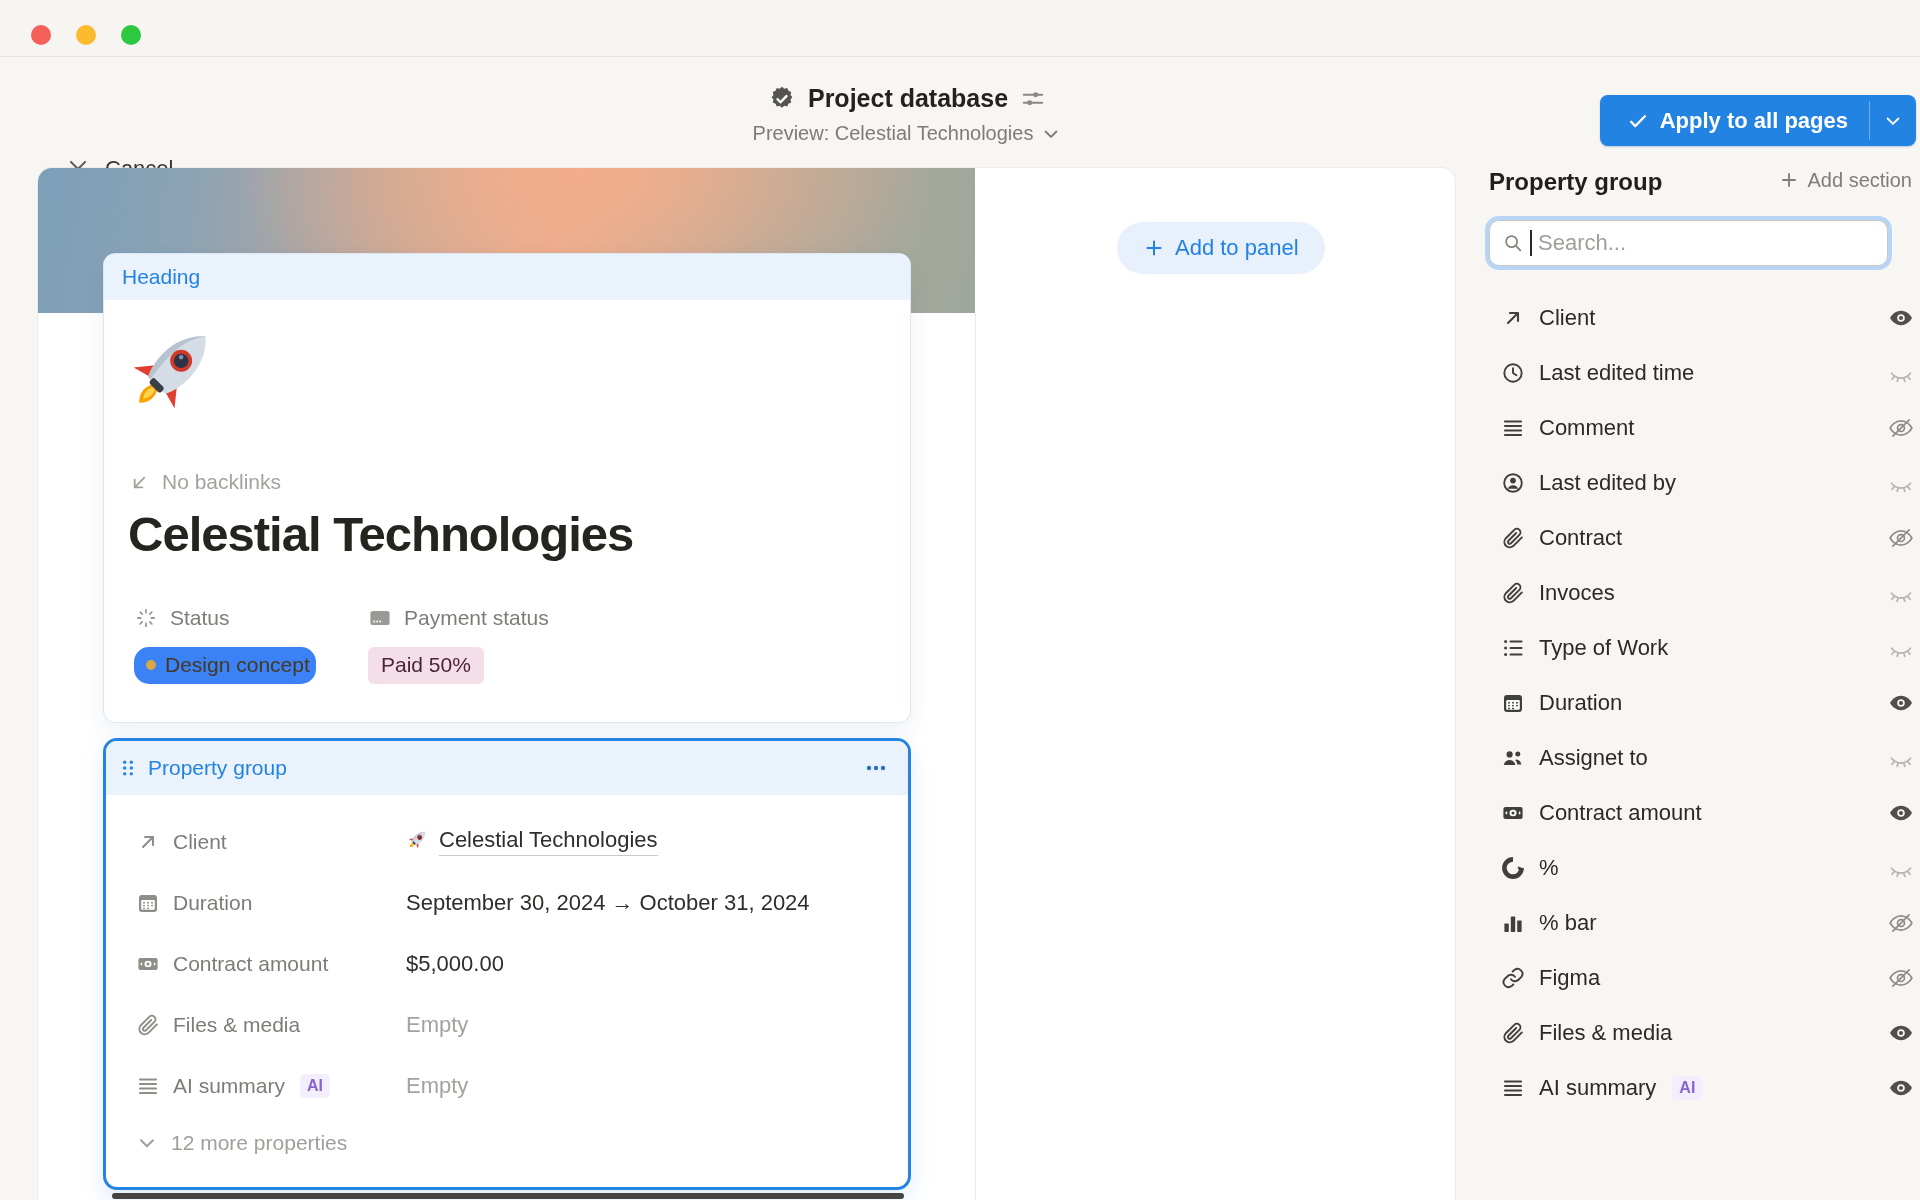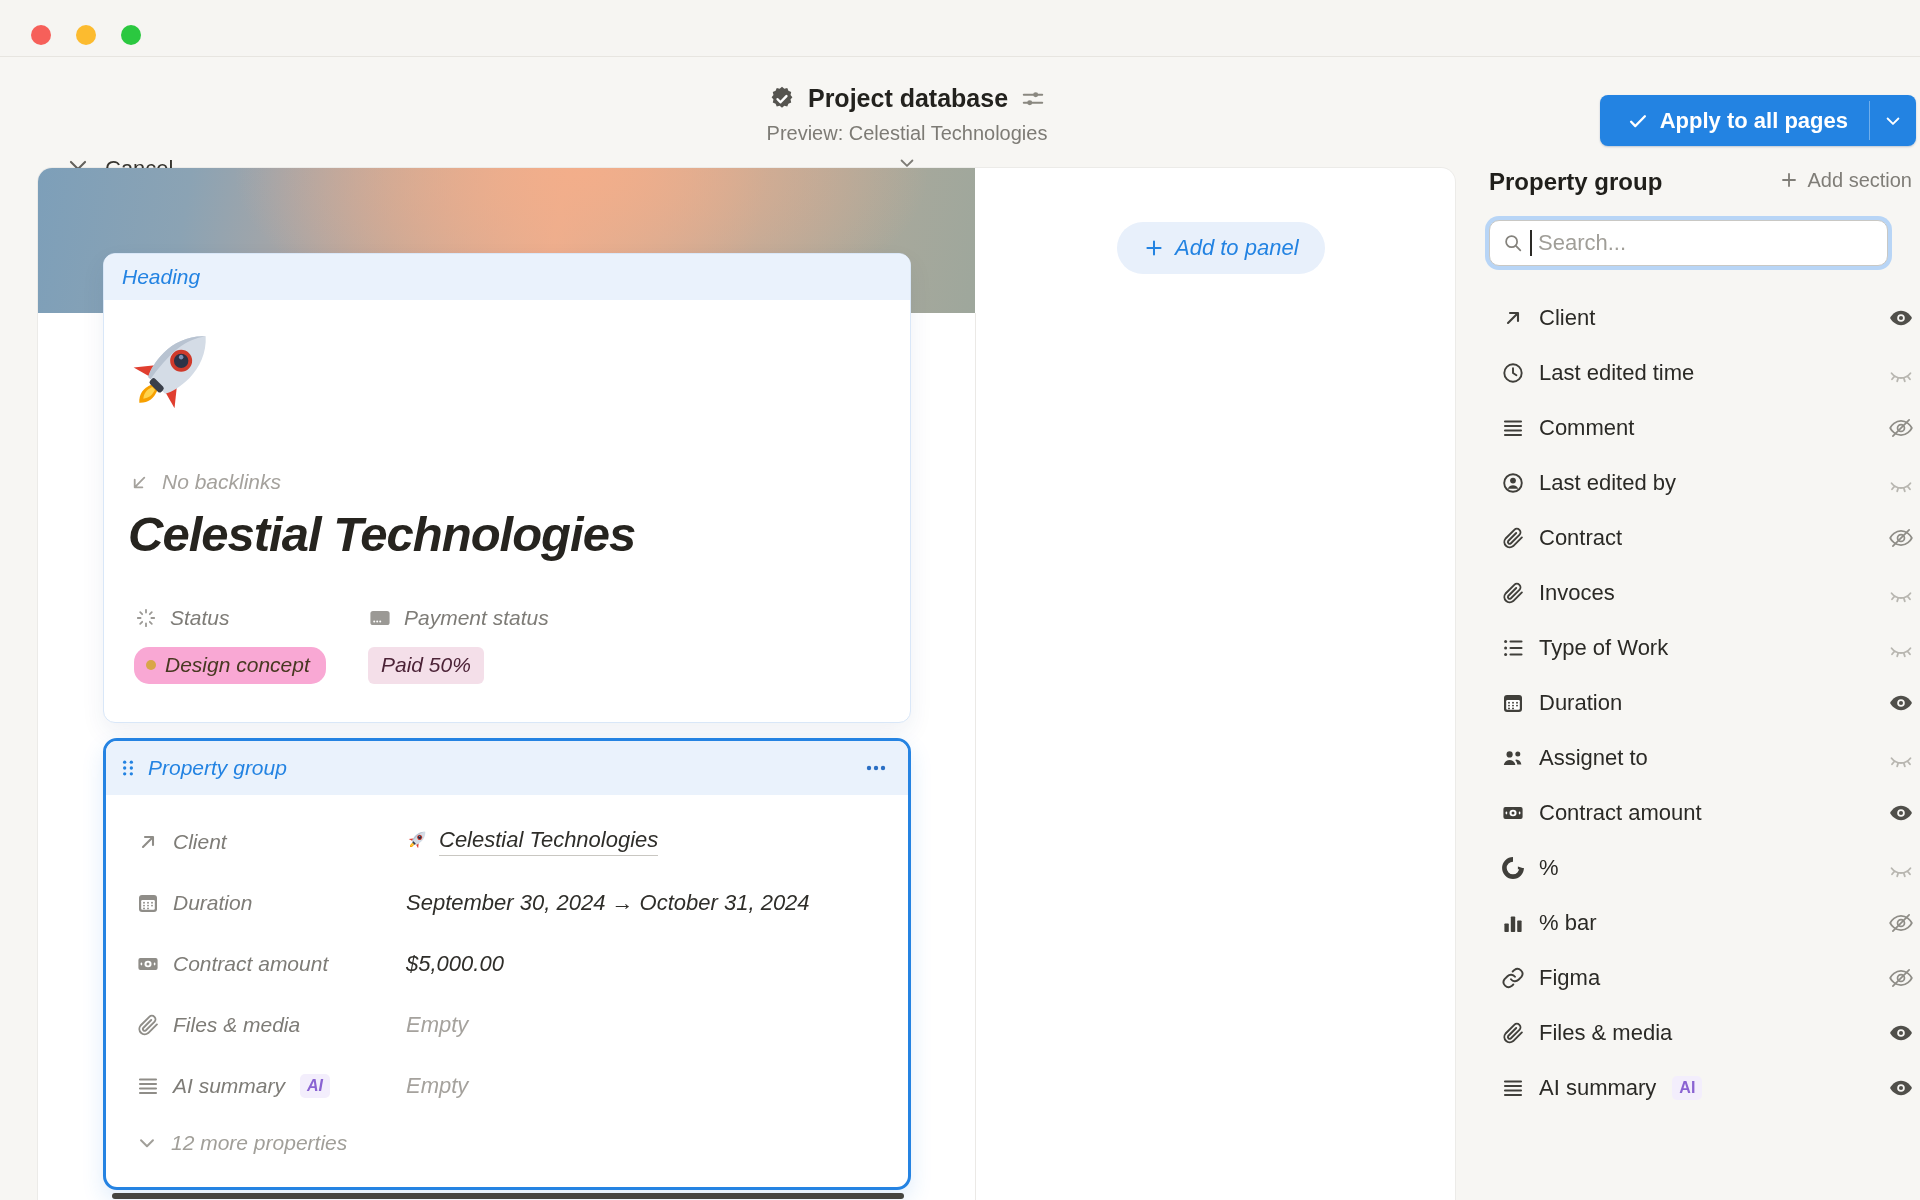--- a/index.html
+++ b/index.html
@@ -14,28 +14,28 @@
   .tl { width:20px; height:20px; border-radius:50%; }
   .tl.red{ background:#f6605a; } .tl.yellow{ background:#fcbb2f; } .tl.green{ background:#2bc840; }
 
   
   .toolbar { position:absolute; left:0; top:58px; width:1920px; height:110px;margin-left:27px; }
   .cancel { position:absolute; left:38px; top:98px; display:flex; align-items:center; gap:14px; font-size:22px; color:#37352f; cursor:default; }
   .cancel .icon { color:#63615c; }
   .title-block { position:absolute; left:560px; top:26px; width:640px; text-align:center; }
   .tb-main { display:flex; align-items:center; justify-content:center; gap:12px; }
   .tb-title { font-size:25px; font-weight:700; color:#23221e; }
-  .tb-sub { margin-top:9px; display:flex; align-items:center; justify-content:center; gap:8px; font-size:20px; color:#7d7b75;flex-direction:column; }
+  .tb-sub { margin-top:9px; display:flex; align-items:center; justify-content:center; gap:8px; font-size:20px; color:#7d7b75; }
   .apply-btn { position:absolute; right:31px; top:37px; height:51px; display:flex; align-items:stretch; background:#2383e2; border-radius:8px; color:#fff; overflow:hidden; box-shadow:0 1px 2px rgba(15,60,120,.25); }
   .apply-main { display:flex; align-items:center; gap:11px; padding:0 21px 0 27px; font-size:22px; font-weight:700; }
   .apply-sep { width:1px; background:rgba(255,255,255,.35); margin:6px 0; }
   .apply-chevron { width:46px; display:flex; align-items:center; justify-content:center; }
 
   
-  .canvas { position:absolute; left:38px; top:168px; width:1417px; height:1032px; background:#ffffff; border-radius:14px 14px 0 0; box-shadow:0 0 0 1px rgba(0,0,0,.045);font-style:italic; }
+  .canvas { position:absolute; left:38px; top:168px; width:1417px; height:1032px; background:#ffffff; border-radius:14px 14px 0 0; box-shadow:0 0 0 1px rgba(0,0,0,.045); }
   .cover { position:absolute; left:0; top:0; width:937px; height:145px; border-radius:14px 0 0 0;
     background:
       radial-gradient(ellipse 560px 260px at 58% 4%, rgba(243,174,138,.95), rgba(243,174,138,0) 62%),
       linear-gradient(100deg, #7d9fb9 0%, #8ba3b4 16%, #c0a89a 38%, #e9ae90 55%, #b4aa9b 76%, #9ea79c 100%);
   }
   .v-divider { position:absolute; left:937px; top:145px; bottom:0; width:1px; background:#ebe9e6; }
 
   .add-panel { position:absolute; left:1079px; top:54px; height:52px; padding:0 26px; display:flex; align-items:center; gap:10px; background:#e8f0fb; border-radius:27px; color:#2383e2; font-size:22px; font-weight:500; }
 
   
@@ -44,21 +44,21 @@
   .rocket-big { position:absolute; left:18px; top:62px; width:104px; height:104px; }
   .rocket-big svg { width:104px; height:104px; transform:rotate(45deg); }
   .backlinks { position:absolute; left:24px; top:216px; display:flex; align-items:center; gap:11px; color:#a5a29d; font-size:21px; }
   .page-title { position:absolute; left:24px; top:252px; font-size:49px; font-weight:700; letter-spacing:-1px; color:#26241f; }
   .prop-cols { position:absolute; left:0; top:352px; width:100%; }
   .prop-col { position:absolute; top:0; }
   .prop-col.c1 { left:30px; } .prop-col.c2 { left:264px; }
   .prop-label { display:flex; align-items:center; gap:12px; color:#7e7c77; font-size:21px; }
   .prop-label .icon { color:#9b9995; }
   .badge { display:inline-flex; align-items:center; gap:9px; margin-top:17px; font-size:21px; }
-  .badge.status { background:#f9a8d4; color:#473821; border-radius:15px; padding:6px 16px 7px 12px; }
+  .badge.status { background:#3b82f6; color:#473821; border-radius:15px; padding:6px 6px 7px 12px; }
   .dot { width:10px; height:10px; border-radius:50%; background:#d9a648; }
   .badge.select { background:#f4dfe9; color:#4c2337; border-radius:6px; padding:6px 13px 7px; }
 
   
   .pg-card { position:absolute; left:65px; top:570px; width:808px; height:452px; background:#fff; border:3px solid #2583e2; border-radius:14px; box-shadow:0 10px 22px rgba(37,131,226,.14); overflow:hidden; }
   .pg-head { height:54px; background:#eaf2fc; display:flex; align-items:center; padding:0 20px 0 12px; gap:10px; color:#2b6fc4; }
   .pg-head-label { font-size:21px; font-weight:500; color:#2383e2; flex:1; }
   .pg-rows { padding:16px 24px 0 30px; }
   .pg-row { height:61px; display:flex; align-items:center; }
   .pg-key { width:270px; display:flex; align-items:center; gap:13px; color:#7e7c77; font-size:21px; }

